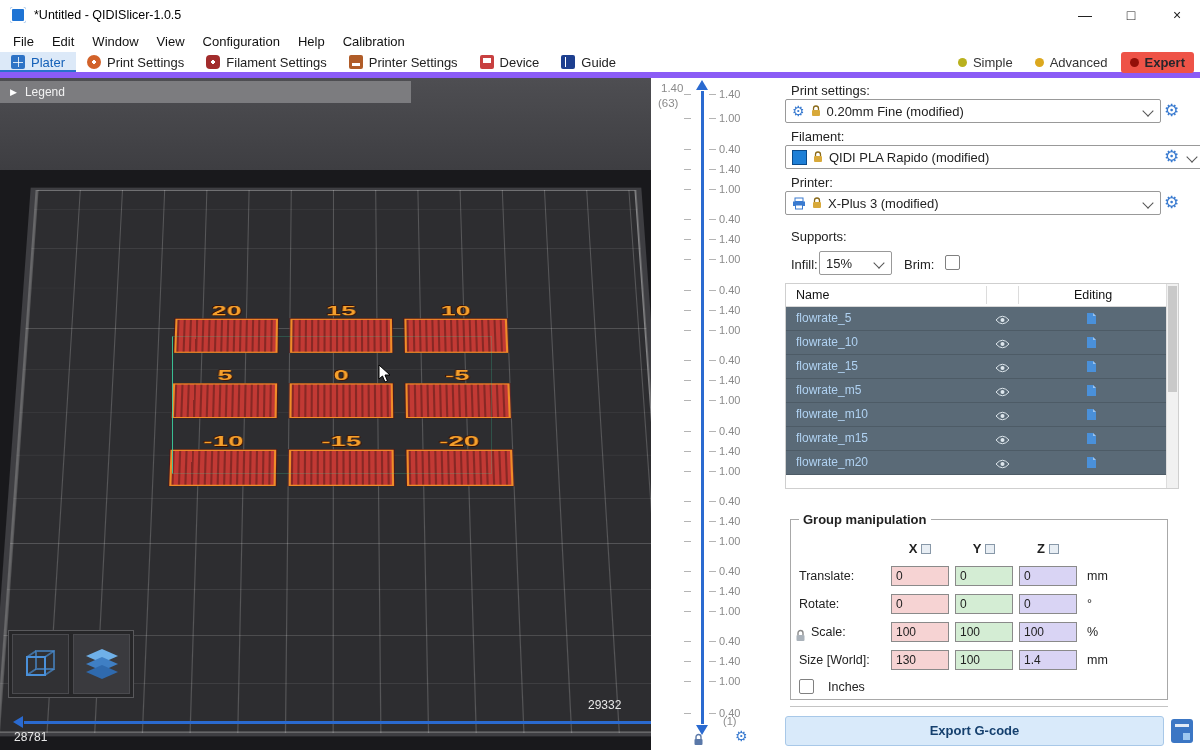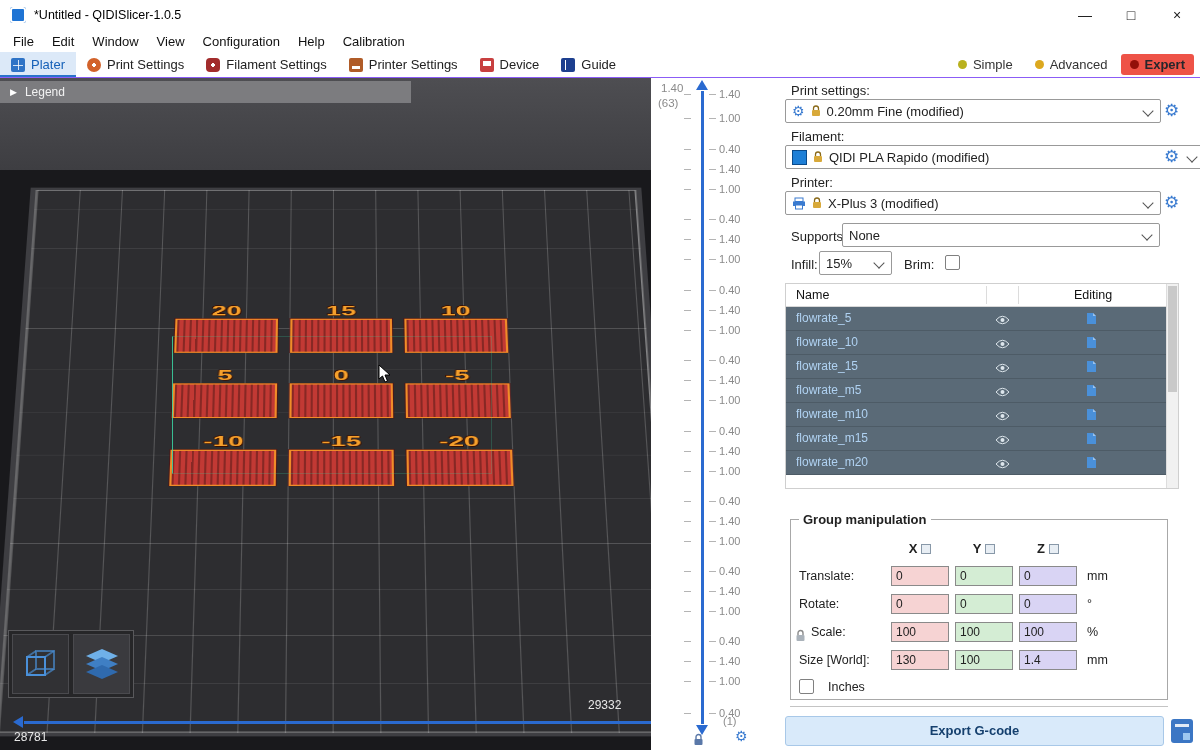--- a/index.html
+++ b/index.html
@@ -12,21 +12,21 @@
             box-shadow:inset 0 0 0 2px #fff,inset 0 0 0 4px #1f74d4;}
   .title{margin-left:8px;font-size:12.5px;color:#000;}
   .wincontrols{position:absolute;right:0;top:0;height:30px;display:flex;}
   .wc{width:46px;height:30px;display:flex;align-items:center;justify-content:center;font-size:14px;color:#222;}
 
   
   .menubar{position:absolute;left:0;top:30px;width:1200px;height:22px;display:flex;align-items:center;padding-left:4px;background:#fff;}
   .menu-item{padding:2px 9px;font-size:13px;color:#111;}
 
   
-  .tabbar{position:absolute;left:0;top:52px;width:1200px;height:26px;display:flex;background:#fff;border-bottom:1px solid #8b5cf6;box-sizing:border-box;}
+  .tabbar{position:absolute;left:0;top:52px;width:1200px;height:26px;display:flex;background:#fff;border-bottom:6px solid #8b5cf6;box-sizing:border-box;}
   .tabs{display:flex;}
   .tab{display:flex;align-items:center;gap:6px;padding:0 11px;font-size:13px;color:#222;}
   .tabs > div:first-of-type{background:#dce9f8;color:#1560b8;box-shadow:inset 0 -2px 0 #2a72cc;}
   .tab-icon{width:14px;height:14px;border-radius:2px;display:inline-block;background-repeat:no-repeat;}
   .plater-icon{background-color:#2e73c6;background-image:linear-gradient(#ffffffcc,#ffffffcc),linear-gradient(#ffffffcc,#ffffffcc);background-size:10px 1px,1px 10px;background-position:2px 7px,7px 2px;}
   .print-settings-icon{border-radius:50%;background:radial-gradient(circle,#fff 0 2px,#d2622a 2px 7px);}
   .filament-icon{border-radius:4px;background:radial-gradient(circle,#fff 0 2px,#a22c2c 2px 8px);}
   .printer-icon{background-color:#b05c28;background-image:linear-gradient(#fff,#fff);background-size:8px 3px;background-position:center 8px;}
   .device-icon{background-color:#c84040;background-image:linear-gradient(#fff,#fff);background-size:8px 5px;background-position:center 3px;}
   .guide-icon{background-color:#1d3f8f;background-image:linear-gradient(#fff,#fff);background-size:1px 10px;background-position:4px center;}
@@ -508,24 +508,20 @@
       <svg width="10" height="12" viewBox="0 0 10 12">
         <path d="M2.5 5 V3.5 a2.5 2.5 0 0 1 5 0 V5" fill="none" stroke="#8a6a1a" stroke-width="1.3"></path>
         <rect x="1" y="5" width="8" height="6" rx="1" fill="#d8a93a"></rect>
       </svg>
       <span>X-Plus 3 (modified)</span>
       <i class="chev"></i>
     </div>
     <span class="gearbtn" style="left:379px;top:116px;">⚙</span>
 
     <span class="sec-label" style="left:6px;top:151px;">Supports:</span>
-    <div class="combo" style="left:57px;top:145px;width:318px;">
-      <span>None</span>
-      <i class="chev"></i>
-    </div>
 
     <span class="sec-label" style="left:6px;top:179px;">Infill:</span>
     <div class="combo" style="left:34px;top:173px;width:73px;">
       <span>15%</span>
       <i class="chev"></i>
     </div>
     <span class="sec-label" style="left:119px;top:179px;">Brim:</span>
     <span class="cb" style="position:absolute;left:160px;top:177px;"></span>
 
     <div class="objtable">

